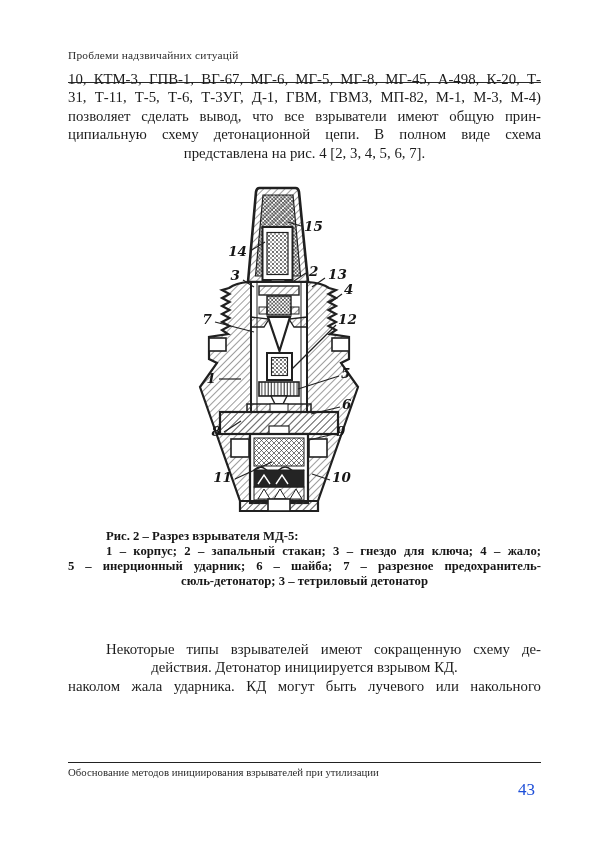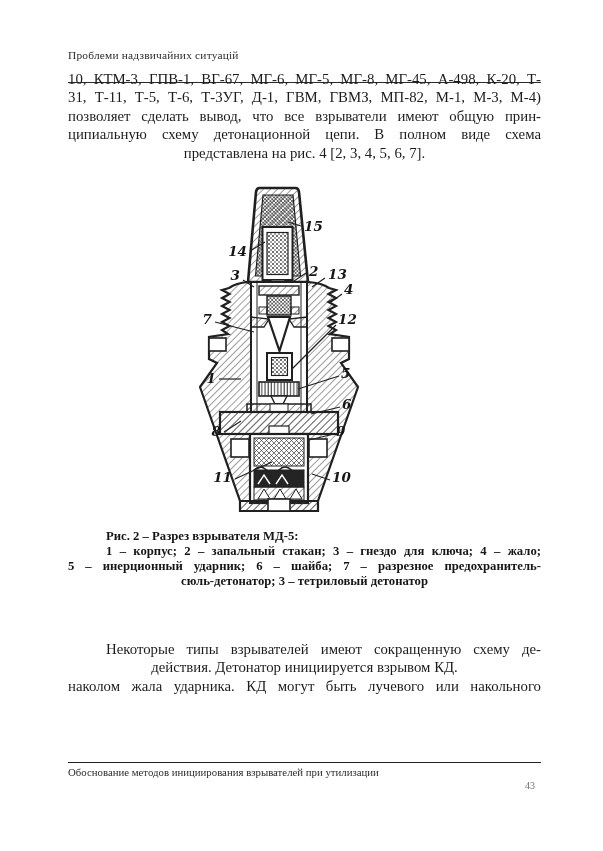--- a/index.html
+++ b/index.html
@@ -26,21 +26,21 @@
   }
   .cl{height:15.1px;overflow:hidden;}
   .cjl{text-align:justify;text-align-last:justify;}
   .figwrap{position:absolute;left:184px;top:183px;width:222px;height:340px;}
   .footer{
     position:absolute;left:68px;top:754px;width:473px;
     border-top:1.6px solid #222;padding-top:3px;
     font-size:10.8px;line-height:13.2px;color:#2c2c2c;margin-top:8px;
   }
   .pagenum{
-    position:absolute;top:780px;right:68px;font-size:10px;color:#737373;
+    position:absolute;top:780px;right:68px;font-size:17px;color:#1d4ed8;
   }
   svg .co{
     font-family:"DejaVu Serif","Liberation Serif",serif;
     font-style:italic;font-weight:bold;font-size:13.5px;fill:#161616;
     stroke:none;
   }
 </style>
 </head>
 <body>
 

